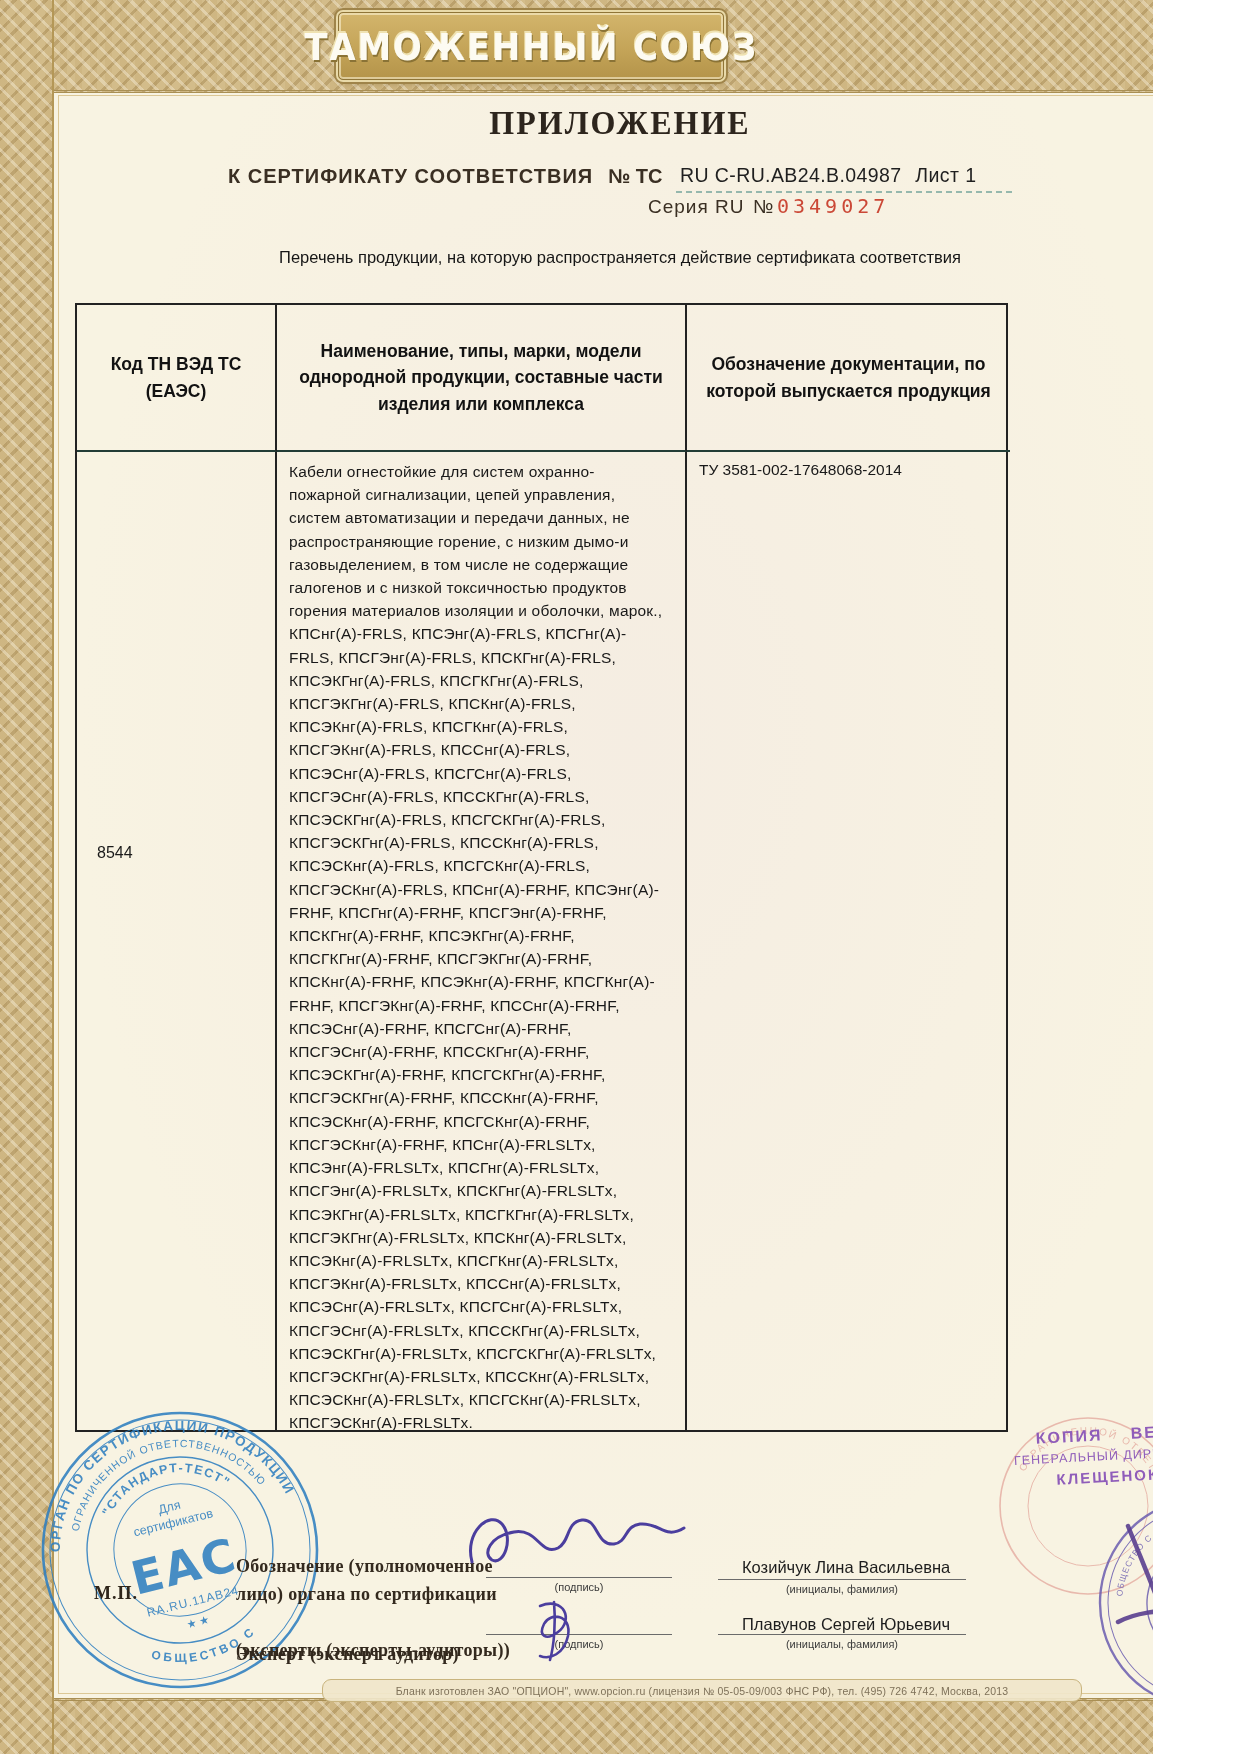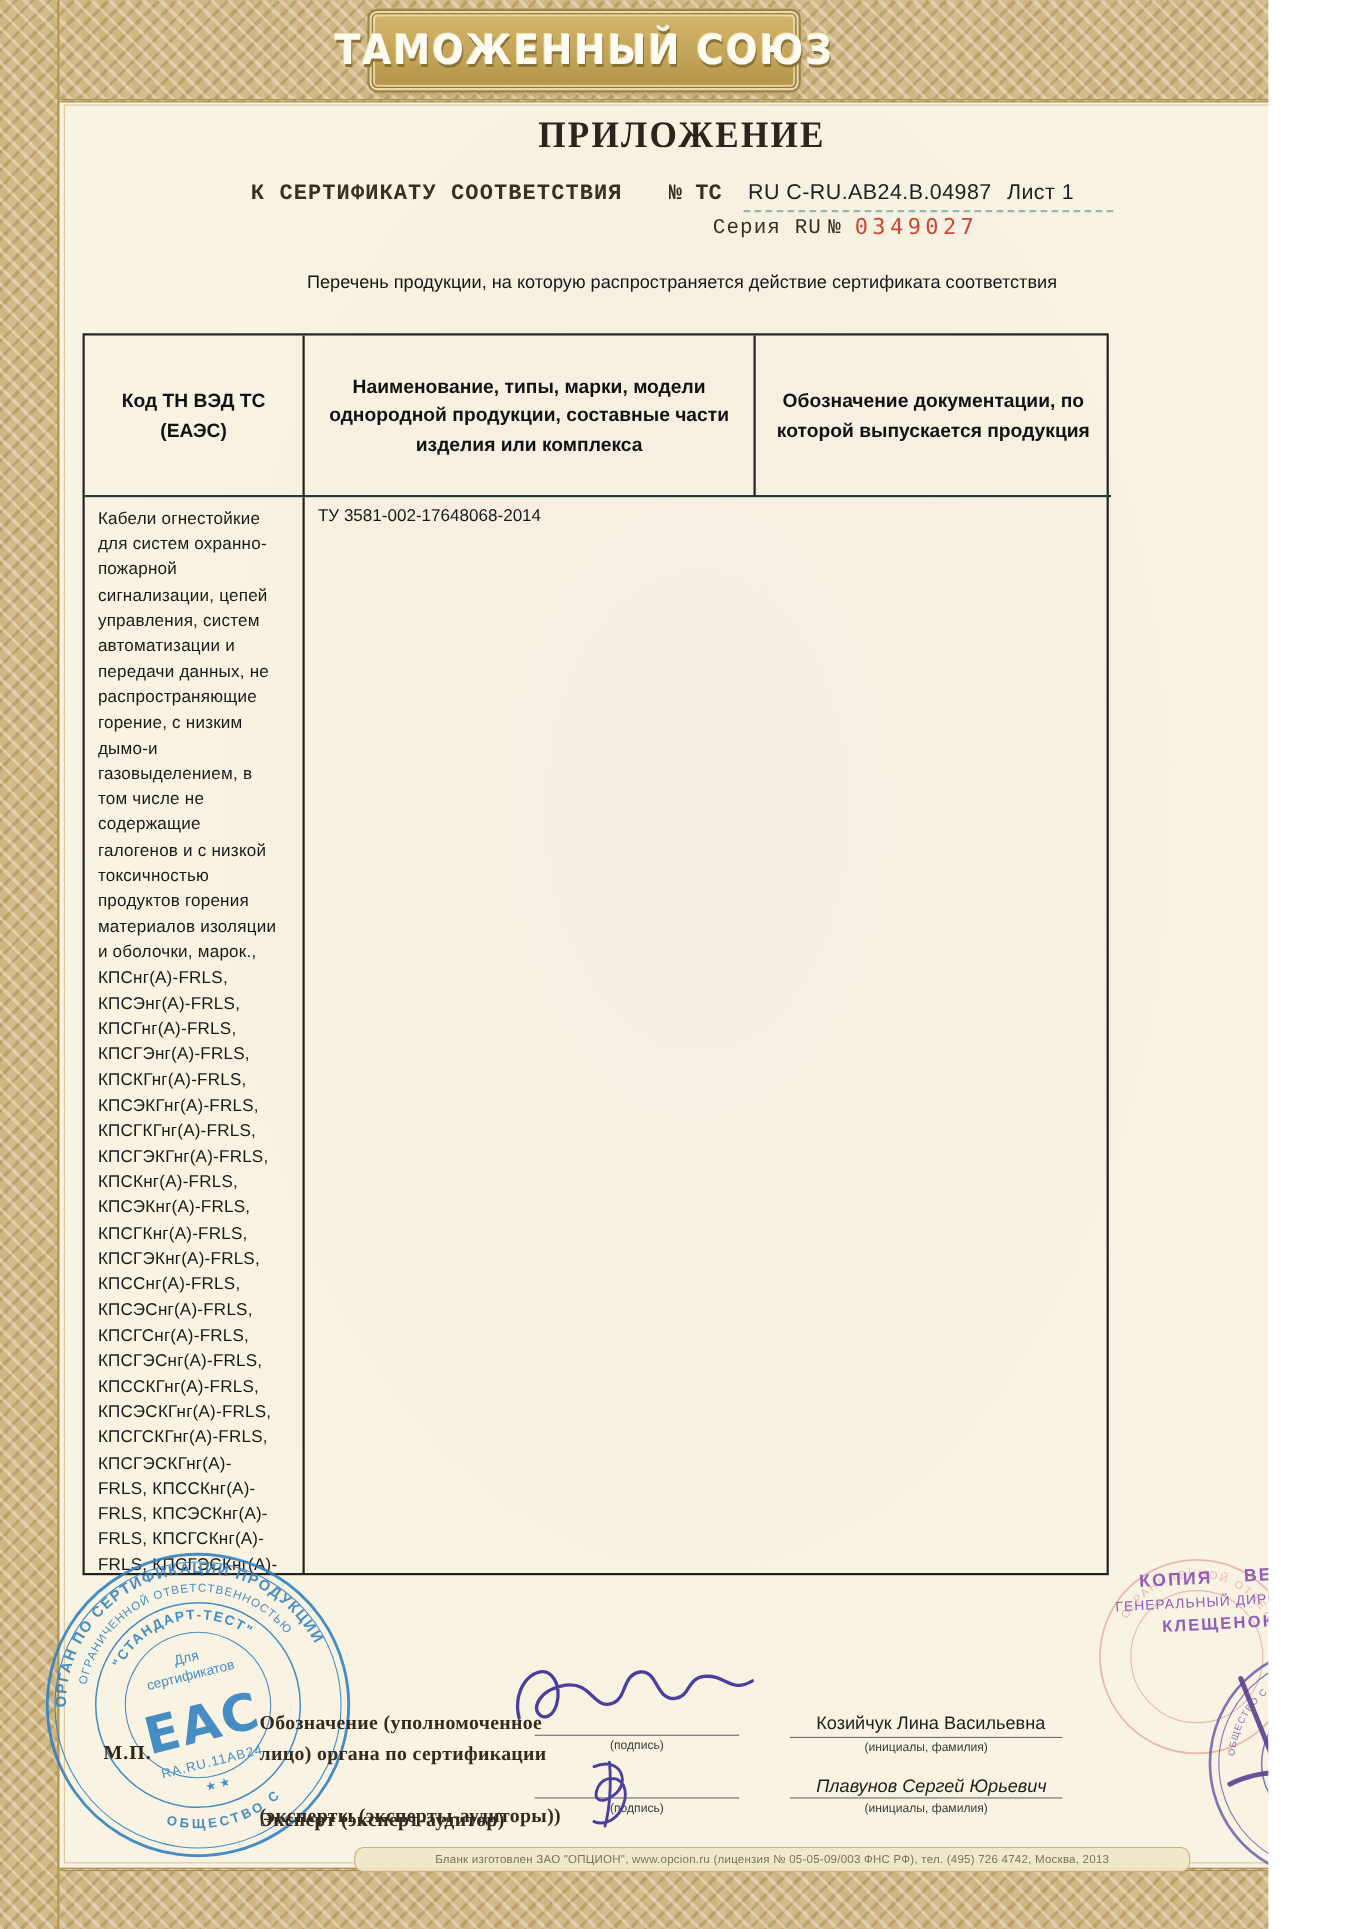--- a/index.html
+++ b/index.html
@@ -31,21 +31,21 @@
       inset 0 0 0 2px rgba(255,248,220,.55);
     display:flex;align-items:center;justify-content:center;}
   .banner-text{font-family:"DejaVu Sans", sans-serif;font-weight:bold;font-size:36px;
     color:#fdfbf2;letter-spacing:2px;transform:scale(.94,1.04);white-space:nowrap;
     text-shadow:1px 2px 0 #8a7336,-1px -1px 0 #efe2b2;}
 
   
   .doc-title{left:0;top:104px;width:1100px;text-align:center;
     font-family:"Liberation Serif", serif;font-weight:bold;font-size:32px;
     letter-spacing:2px;color:#2d251d;transform:scaleY(1.06);}
-  .serif-lbl{font-family:Liberation Mono, monospace;color:#3a2f23;}
+  .serif-lbl{font-family:Liberation Sans, sans-serif;color:#3a2f23;}
   .cert-label{left:228px;top:165px;font-size:20px;letter-spacing:1px;font-weight:bold;}
   .cert-no-sign{left:608px;top:165px;font-size:20px;font-weight:bold;}
   .cert-typed{left:680px;top:164px;font-size:19.5px;color:#1f1f1f;letter-spacing:.4px;}
   .cert-underline{left:676px;top:191px;width:336px;border-top:2px dashed #85aea4;opacity:.85;}
   .series-label{left:648px;top:196px;font-size:19px;letter-spacing:1px;}
   .series-sign{left:753px;top:196px;font-size:19px;}
   .series-no{left:777px;top:194px;font-family:"DejaVu Sans Mono", monospace;
     font-size:20px;letter-spacing:4px;color:#cb4836;}
   .intro{left:70px;top:248px;width:1100px;text-align:center;font-size:16.5px;color:#161616;}
 
@@ -113,20 +113,23 @@
   <div class="cert-underline abs"></div>
   <div class="serif-lbl series-label abs">Серия RU</div>
   <div class="serif-lbl series-sign abs">№</div>
   <div class="series-no abs">0349027</div>
   <div class="intro abs">Перечень продукции, на которую распространяется действие сертификата соответствия</div>
 
   <div class="ctable abs">
     <div class="cell hcell">Код ТН ВЭД ТС (ЕАЭС)</div>
     <div class="cell hcell">Наименование, типы, марки, модели однородной продукции, составные части изделия или комплекса</div>
     <div class="cell hcell last">Обозначение документации, по которой выпускается продукция</div>
+    <div class="cell code-cell">
+      <span class="code-val">8544</span>
+    </div>
     <div class="cell name-cell">Кабели огнестойкие для систем охранно-пожарной сигнализации, цепей управления, систем автоматизации и передачи данных, не распространяющие горение, с низким дымо-и газовыделением, в том числе не содержащие галогенов и с низкой токсичностью продуктов горения материалов изоляции и оболочки, марок., КПСнг(А)-FRLS, КПСЭнг(А)-FRLS, КПСГнг(А)-FRLS, КПСГЭнг(А)-FRLS, КПСКГнг(А)-FRLS, КПСЭКГнг(А)-FRLS, КПСГКГнг(А)-FRLS, КПСГЭКГнг(А)-FRLS, КПСКнг(А)-FRLS, КПСЭКнг(А)-FRLS, КПСГКнг(А)-FRLS, КПСГЭКнг(А)-FRLS, КПССнг(А)-FRLS, КПСЭСнг(А)-FRLS, КПСГСнг(А)-FRLS, КПСГЭСнг(А)-FRLS, КПССКГнг(А)-FRLS, КПСЭСКГнг(А)-FRLS, КПСГСКГнг(А)-FRLS, КПСГЭСКГнг(А)-FRLS, КПССКнг(А)-FRLS, КПСЭСКнг(А)-FRLS, КПСГСКнг(А)-FRLS, КПСГЭСКнг(А)-FRLS, КПСнг(А)-FRHF, КПСЭнг(А)-FRHF, КПСГнг(А)-FRHF, КПСГЭнг(А)-FRHF, КПСКГнг(А)-FRHF, КПСЭКГнг(А)-FRHF, КПСГКГнг(А)-FRHF, КПСГЭКГнг(А)-FRHF, КПСКнг(А)-FRHF, КПСЭКнг(А)-FRHF, КПСГКнг(А)-FRHF, КПСГЭКнг(А)-FRHF, КПССнг(А)-FRHF, КПСЭСнг(А)-FRHF, КПСГСнг(А)-FRHF, КПСГЭСнг(А)-FRHF, КПССКГнг(А)-FRHF, КПСЭСКГнг(А)-FRHF, КПСГСКГнг(А)-FRHF, КПСГЭСКГнг(А)-FRHF, КПССКнг(А)-FRHF, КПСЭСКнг(А)-FRHF, КПСГСКнг(А)-FRHF, КПСГЭСКнг(А)-FRHF, КПСнг(А)-FRLSLTx, КПСЭнг(А)-FRLSLTx, КПСГнг(А)-FRLSLTx, КПСГЭнг(А)-FRLSLTx, КПСКГнг(А)-FRLSLTx, КПСЭКГнг(А)-FRLSLTx, КПСГКГнг(А)-FRLSLTx, КПСГЭКГнг(А)-FRLSLTx, КПСКнг(А)-FRLSLTx, КПСЭКнг(А)-FRLSLTx, КПСГКнг(А)-FRLSLTx, КПСГЭКнг(А)-FRLSLTx, КПССнг(А)-FRLSLTx, КПСЭСнг(А)-FRLSLTx, КПСГСнг(А)-FRLSLTx, КПСГЭСнг(А)-FRLSLTx, КПССКГнг(А)-FRLSLTx, КПСЭСКГнг(А)-FRLSLTx, КПСГСКГнг(А)-FRLSLTx, КПСГЭСКГнг(А)-FRLSLTx, КПССКнг(А)-FRLSLTx, КПСЭСКнг(А)-FRLSLTx, КПСГСКнг(А)-FRLSLTx, КПСГЭСКнг(А)-FRLSLTx.</div>
     <div class="cell doc-cell last">ТУ 3581-002-17648068-2014</div>
   </div>
 
   <svg class="abs stamp org-stamp" width="300" height="300" viewBox="0 0 300 300">
     <g stroke="#2f7fc0" fill="none">
       <circle cx="150" cy="150" r="137" stroke-width="2.6"></circle>
       <circle cx="150" cy="150" r="130" stroke-width="1"></circle>
       <circle cx="150" cy="150" r="93" stroke-width="1.4"></circle>
       <circle cx="150" cy="150" r="66" stroke-width="1"></circle>
@@ -165,21 +168,21 @@
   <div class="sigline abs" style="left:486px;top:1577px;width:186px;"></div>
   <div class="caption abs" style="left:486px;top:1581px;width:186px;">(подпись)</div>
   <div class="fio abs" style="left:726px;top:1558px;">Козийчук Лина Васильевна</div>
   <div class="sigline abs" style="left:718px;top:1579px;width:248px;"></div>
   <div class="caption abs" style="left:718px;top:1583px;width:248px;">(инициалы, фамилия)</div>
 
   <div class="role abs" style="left:236px;top:1612px;margin-top:32px;">Эксперт (эксперт-аудитор)</div>
   <div class="role abs" style="left:236px;top:1640px;">(эксперты (эксперты-аудиторы))</div>
   <div class="sigline abs" style="left:486px;top:1634px;width:186px;"></div>
   <div class="caption abs" style="left:486px;top:1638px;width:186px;">(подпись)</div>
-  <div class="fio abs" style="left:726px;top:1615px;font-style:italic;">Плавунов Сергей Юрьевич</div>
+  <div class="fio abs" style="left:726px;top:1615px;">Плавунов Сергей Юрьевич</div>
   <div class="sigline abs" style="left:718px;top:1634px;width:248px;"></div>
   <div class="caption abs" style="left:718px;top:1638px;width:248px;">(инициалы, фамилия)</div>
 
   <svg class="abs stamp" style="left:462px;top:1498px;" width="230" height="90" viewBox="0 0 230 90">
     <path class="ink" stroke-width="3" d="M10,64 C2,34 28,12 40,26 C52,40 42,68 30,62 C20,56 28,38 52,34 C76,30 78,58 96,50 C108,44 104,24 120,22 C136,20 134,48 152,46 C166,44 162,28 178,26 C198,24 202,42 222,30"></path>
   </svg>
   <svg class="abs stamp" style="left:508px;top:1594px;" width="90" height="70" viewBox="0 0 90 70">
     <path class="ink" stroke-width="2.6" d="M32,12 C56,2 66,26 50,38 C38,47 30,42 36,30 C42,18 64,20 60,42 C56,60 42,66 32,62 M46,8 C48,28 46,52 42,66"></path>
   </svg>
 

